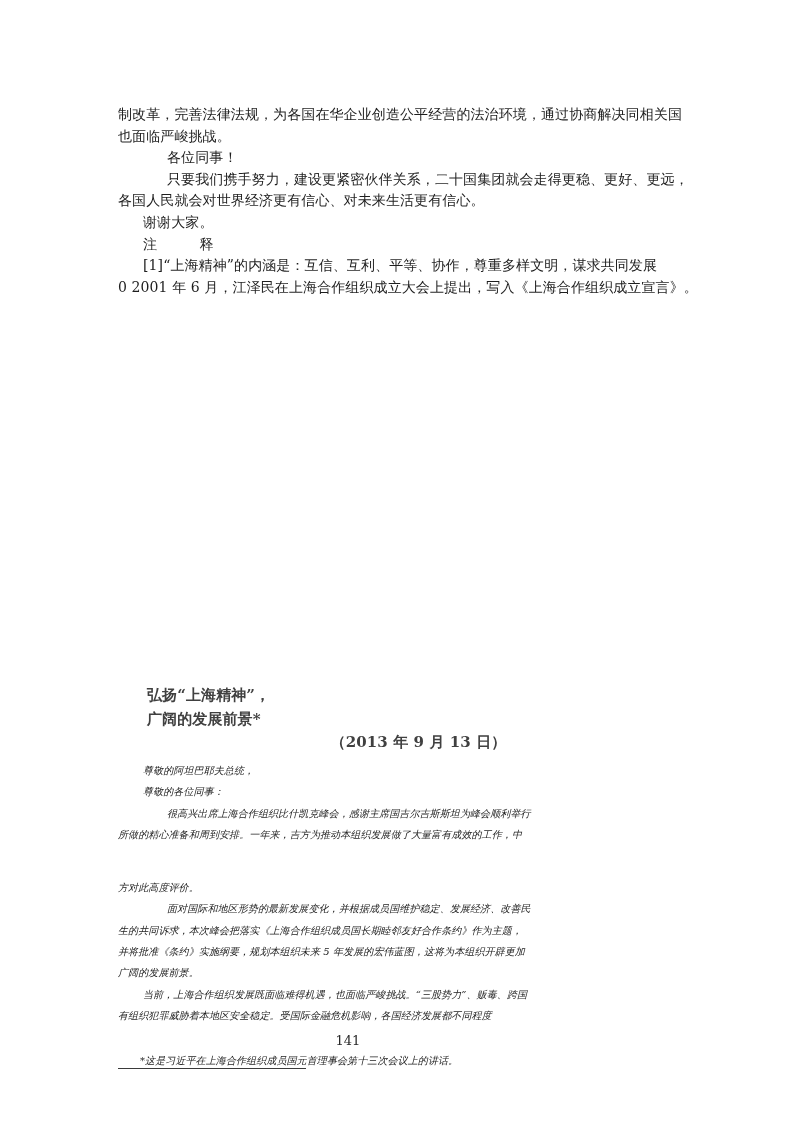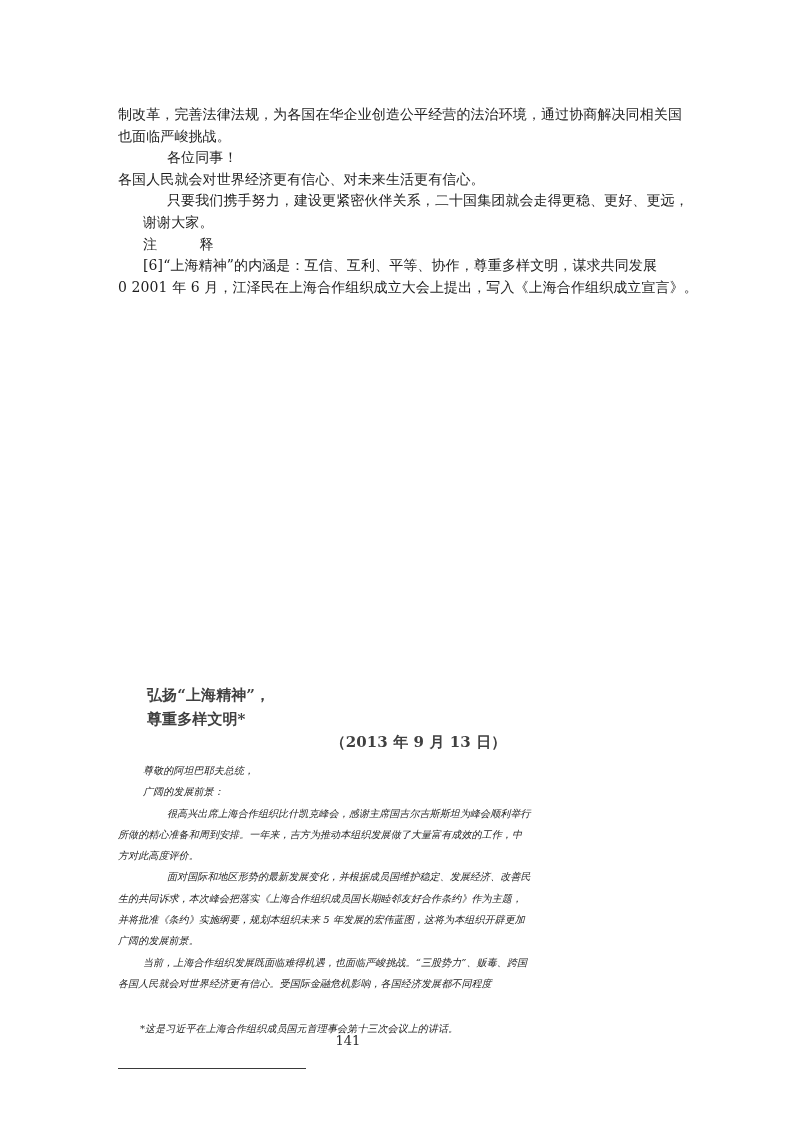--- a/index.html
+++ b/index.html
@@ -63,46 +63,46 @@
 </style>
 </head>
 <body>
 
 <div class="page">
 
   <div class="block top-block">
       <div class="line" style="padding-left: 0px;">制改革，完善法律法规，为各国在华企业创造公平经营的法治环境，通过协商解决同相关国</div>
       <div class="line" style="padding-left: 0px;">也面临严峻挑战。</div>
       <div class="line" style="padding-left: 49px;">各位同事！</div>
+      <div class="line" style="padding-left: 49px;">只要我们携手努力，建设更紧密伙伴关系，二十国集团就会走得更稳、更好、更远，</div>
       <div class="line" style="padding-left: 0px;">各国人民就会对世界经济更有信心、对未来生活更有信心。</div>
-      <div class="line" style="padding-left: 49px;">只要我们携手努力，建设更紧密伙伴关系，二十国集团就会走得更稳、更好、更远，</div>
       <div class="line" style="padding-left: 25px;">谢谢大家。</div>
       <div class="line" style="padding-left: 25px;">注　　　释</div>
-      <div class="line" style="padding-left: 25px;">[6]“上海精神”的内涵是：互信、互利、平等、协作，尊重多样文明，谋求共同发展</div>
+      <div class="line" style="padding-left: 25px;">[1]“上海精神”的内涵是：互信、互利、平等、协作，尊重多样文明，谋求共同发展</div>
       <div class="line" style="padding-left: 0px;">0 2001 年 6 月，江泽民在上海合作组织成立大会上提出，写入《上海合作组织成立宣言》。</div>
     </div>
 
   <div class="block title-block">
       <div class="line" style="padding-left: 29px;">弘扬“上海精神”，</div>
-      <div class="line" style="padding-left: 29px;">尊重多样文明*</div>
+      <div class="line" style="padding-left: 29px;">广阔的发展前景*</div>
       <div class="line" style="padding-left: 29px; text-align: center;">（2013 年 9 月 13 日）</div>
     </div>
 
   <div class="block speech-block">
       <div class="line" style="padding-left: 25px;">尊敬的阿坦巴耶夫总统，</div>
-      <div class="line" style="padding-left: 25px;">广阔的发展前景：</div>
+      <div class="line" style="padding-left: 25px;">尊敬的各位同事：</div>
       <div class="line" style="padding-left: 49px;">很高兴出席上海合作组织比什凯克峰会，感谢主席国吉尔吉斯斯坦为峰会顺利举行</div>
       <div class="line" style="padding-left: 0px;">所做的精心准备和周到安排。一年来，吉方为推动本组织发展做了大量富有成效的工作，中</div>
-      <div class="line" style="padding-left: 0px;">方对此高度评价。</div>
+      <div class="line" style="padding-left: 0px; margin-top: 32px;">方对此高度评价。</div>
       <div class="line" style="padding-left: 49px;">面对国际和地区形势的最新发展变化，并根据成员国维护稳定、发展经济、改善民</div>
       <div class="line" style="padding-left: 0px;">生的共同诉求，本次峰会把落实《上海合作组织成员国长期睦邻友好合作条约》作为主题，</div>
       <div class="line" style="padding-left: 0px;">并将批准《条约》实施纲要，规划本组织未来 5 年发展的宏伟蓝图，这将为本组织开辟更加</div>
       <div class="line" style="padding-left: 0px;">广阔的发展前景。</div>
       <div class="line" style="padding-left: 25px;">当前，上海合作组织发展既面临难得机遇，也面临严峻挑战。“三股势力”、贩毒、跨国</div>
-      <div class="line" style="padding-left: 0px;">各国人民就会对世界经济更有信心。受国际金融危机影响，各国经济发展都不同程度</div>
+      <div class="line" style="padding-left: 0px;">有组织犯罪威胁着本地区安全稳定。受国际金融危机影响，各国经济发展都不同程度</div>
       <div class="line" style="padding-left: 22px; margin-top: 24px;">*这是习近平在上海合作组织成员国元首理事会第十三次会议上的讲话。</div>
     </div>
 
   <div class="page-number">141</div>
 
   <div class="footnote-rule"></div>
 
 </div>
 
 </body></html>

